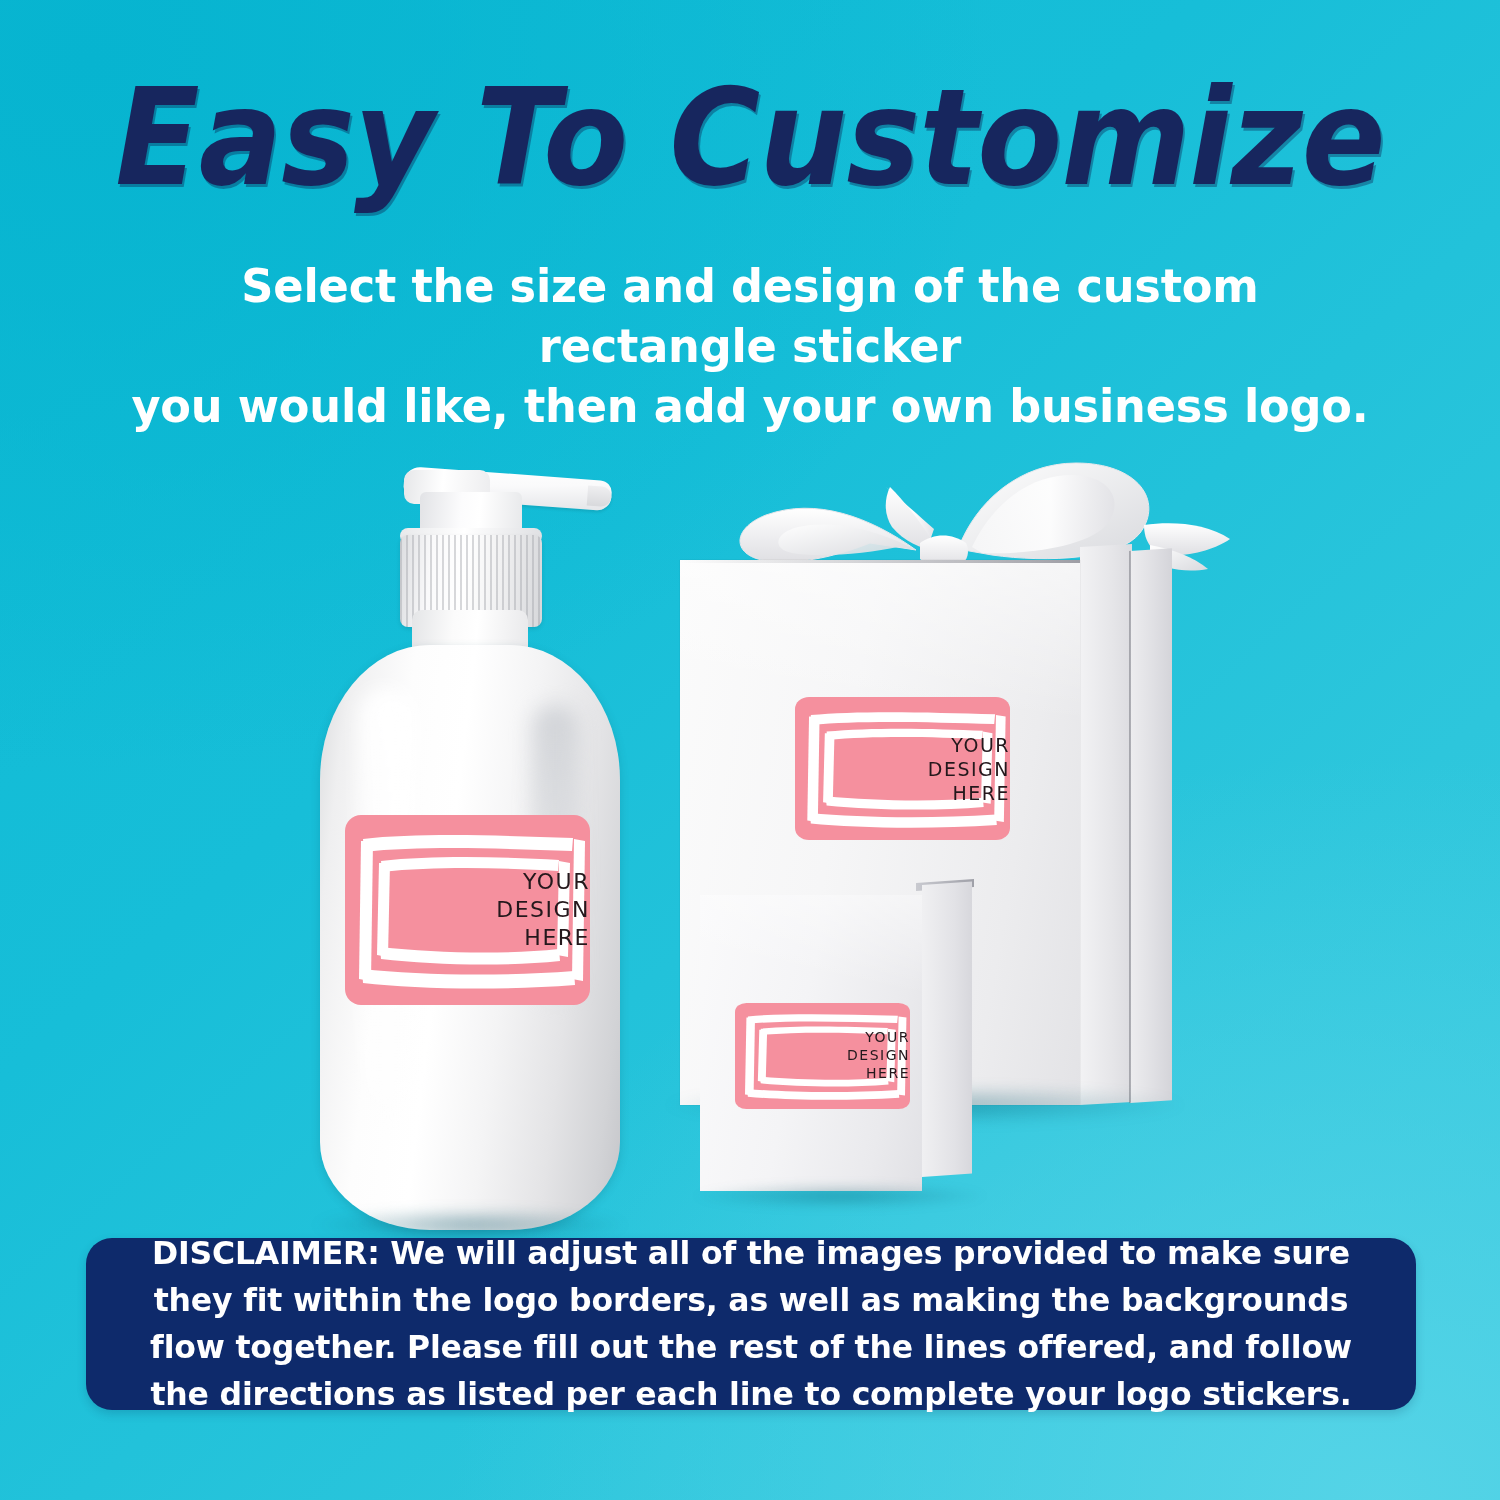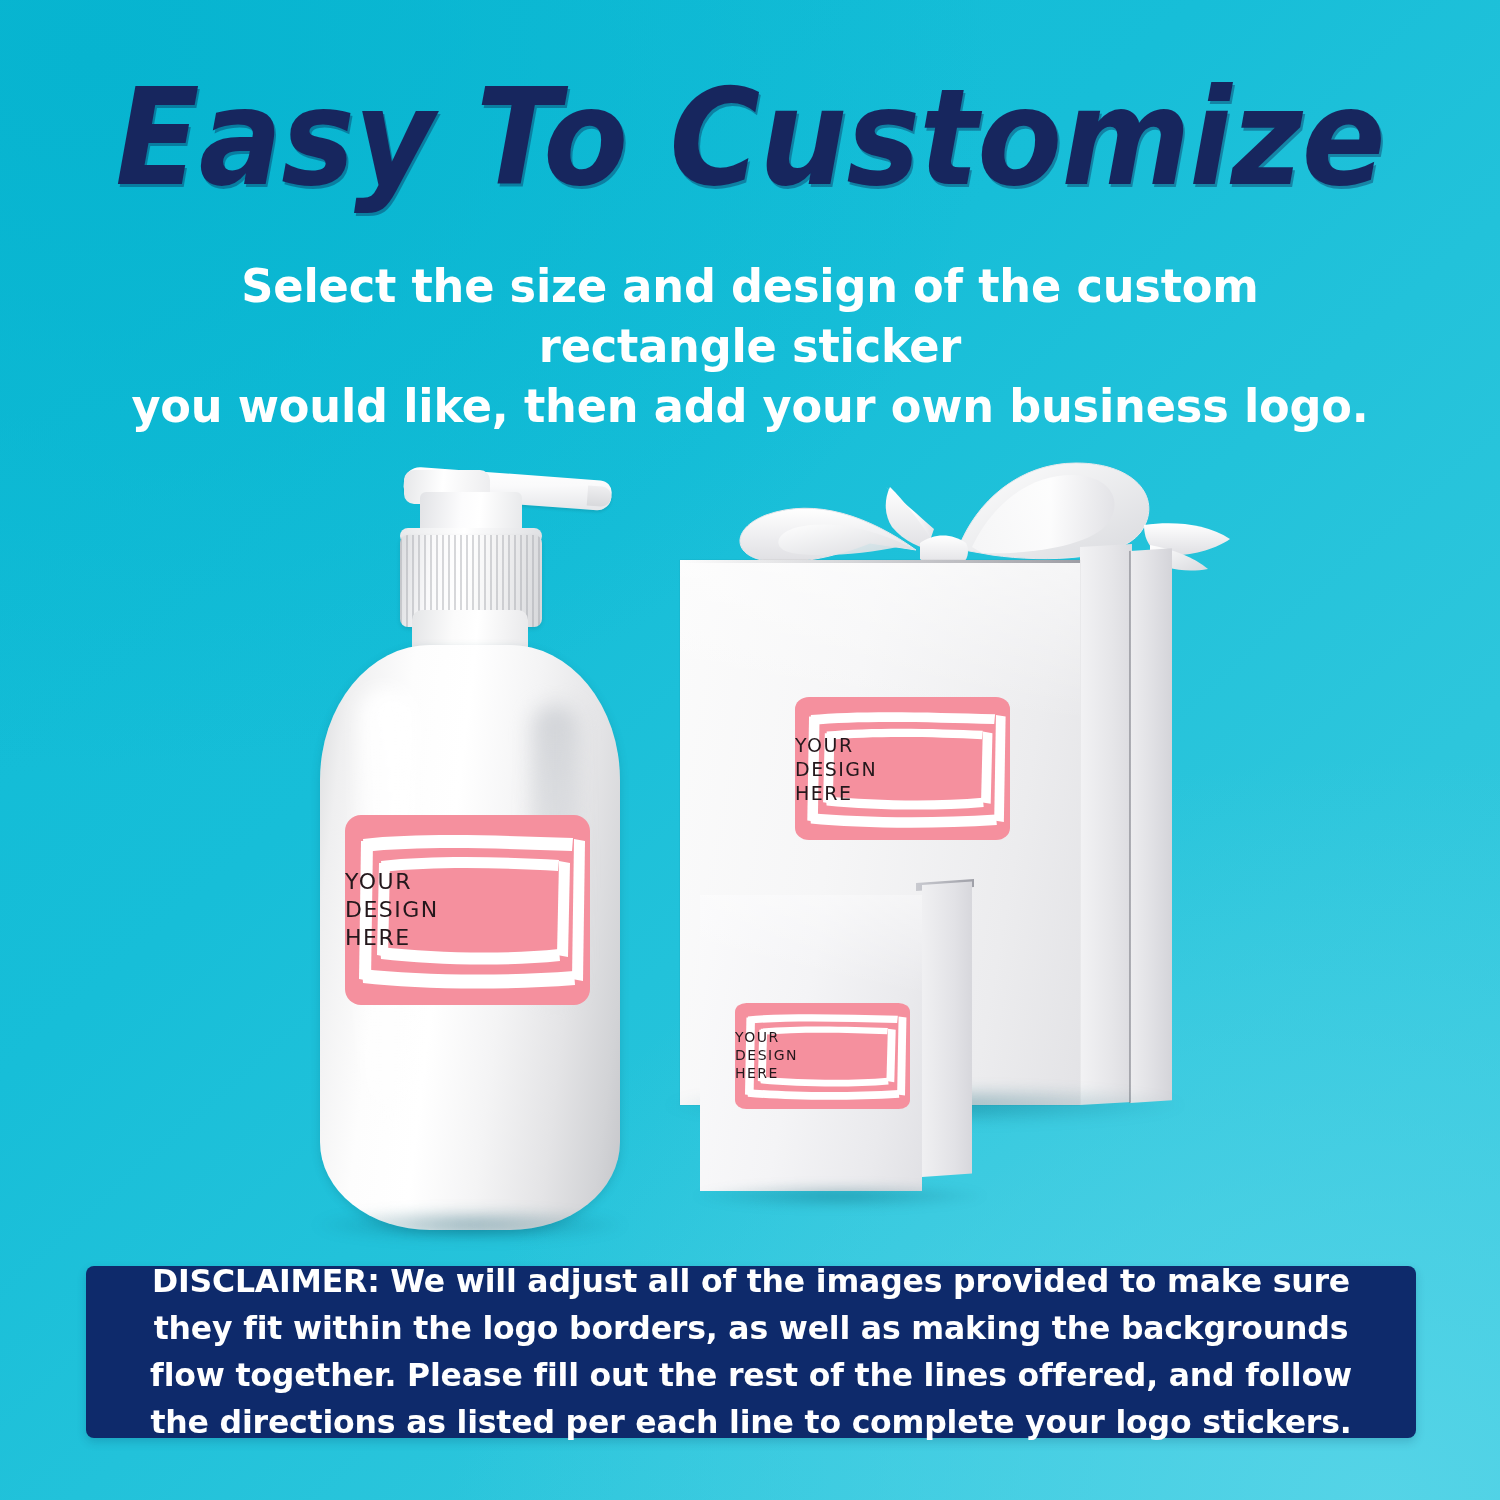--- a/index.html
+++ b/index.html
@@ -173,37 +173,37 @@
     position:absolute;left:-10px;top:288px;width:300px;height:26px;
     background:radial-gradient(ellipse at 50% 50%, rgba(5,80,100,.32), rgba(5,80,100,0) 70%);
     filter:blur(5px);
   }
 
   
   .sticker{position:absolute;}
   .sticker svg{display:block;width:100%;height:100%;}
   .sticker .lbl{
     position:absolute;left:0;right:0;top:50%;transform:translateY(-50%);
-    text-align:left;color:#24181C;
+    text-align:right;color:#24181C;
     font-family:"DejaVu Sans",sans-serif;
     font-weight:400;line-height:1.28;letter-spacing:1.5px;
   }
   .st-bottle{left:345px;top:815px;width:245px;height:190px;}
   .st-bottle .lbl{font-size:22px;}
   .st-gift{left:795px;top:697px;width:215px;height:143px;}
   .st-gift .lbl{font-size:19px;}
   .st-small{left:735px;top:1003px;width:175px;height:106px;}
   .st-small .lbl{font-size:14px;}
 
   
   .disclaimer{
     position:absolute;left:86px;top:1238px;width:1330px;height:172px;
-    background:#0E2A6B;border-radius:8px;
+    background:#0E2A6B;border-radius:26px;
     box-shadow:0 4px 10px rgba(0,40,80,.18);
-    display:flex;align-items:center;justify-content:center;margin-top:28px;
+    display:flex;align-items:center;justify-content:center;
   }
   .disclaimer p{
     margin:0;padding:0 40px;width:100%;
     text-align:center;color:#FFFFFF;
     font-family:"DejaVu Sans",sans-serif;
     font-weight:700;font-size:32.5px;line-height:1.44;
     letter-spacing:-.2px;transform:scaleX(.97);
   }
   .disclaimer b{font-weight:700;}
 </style>

